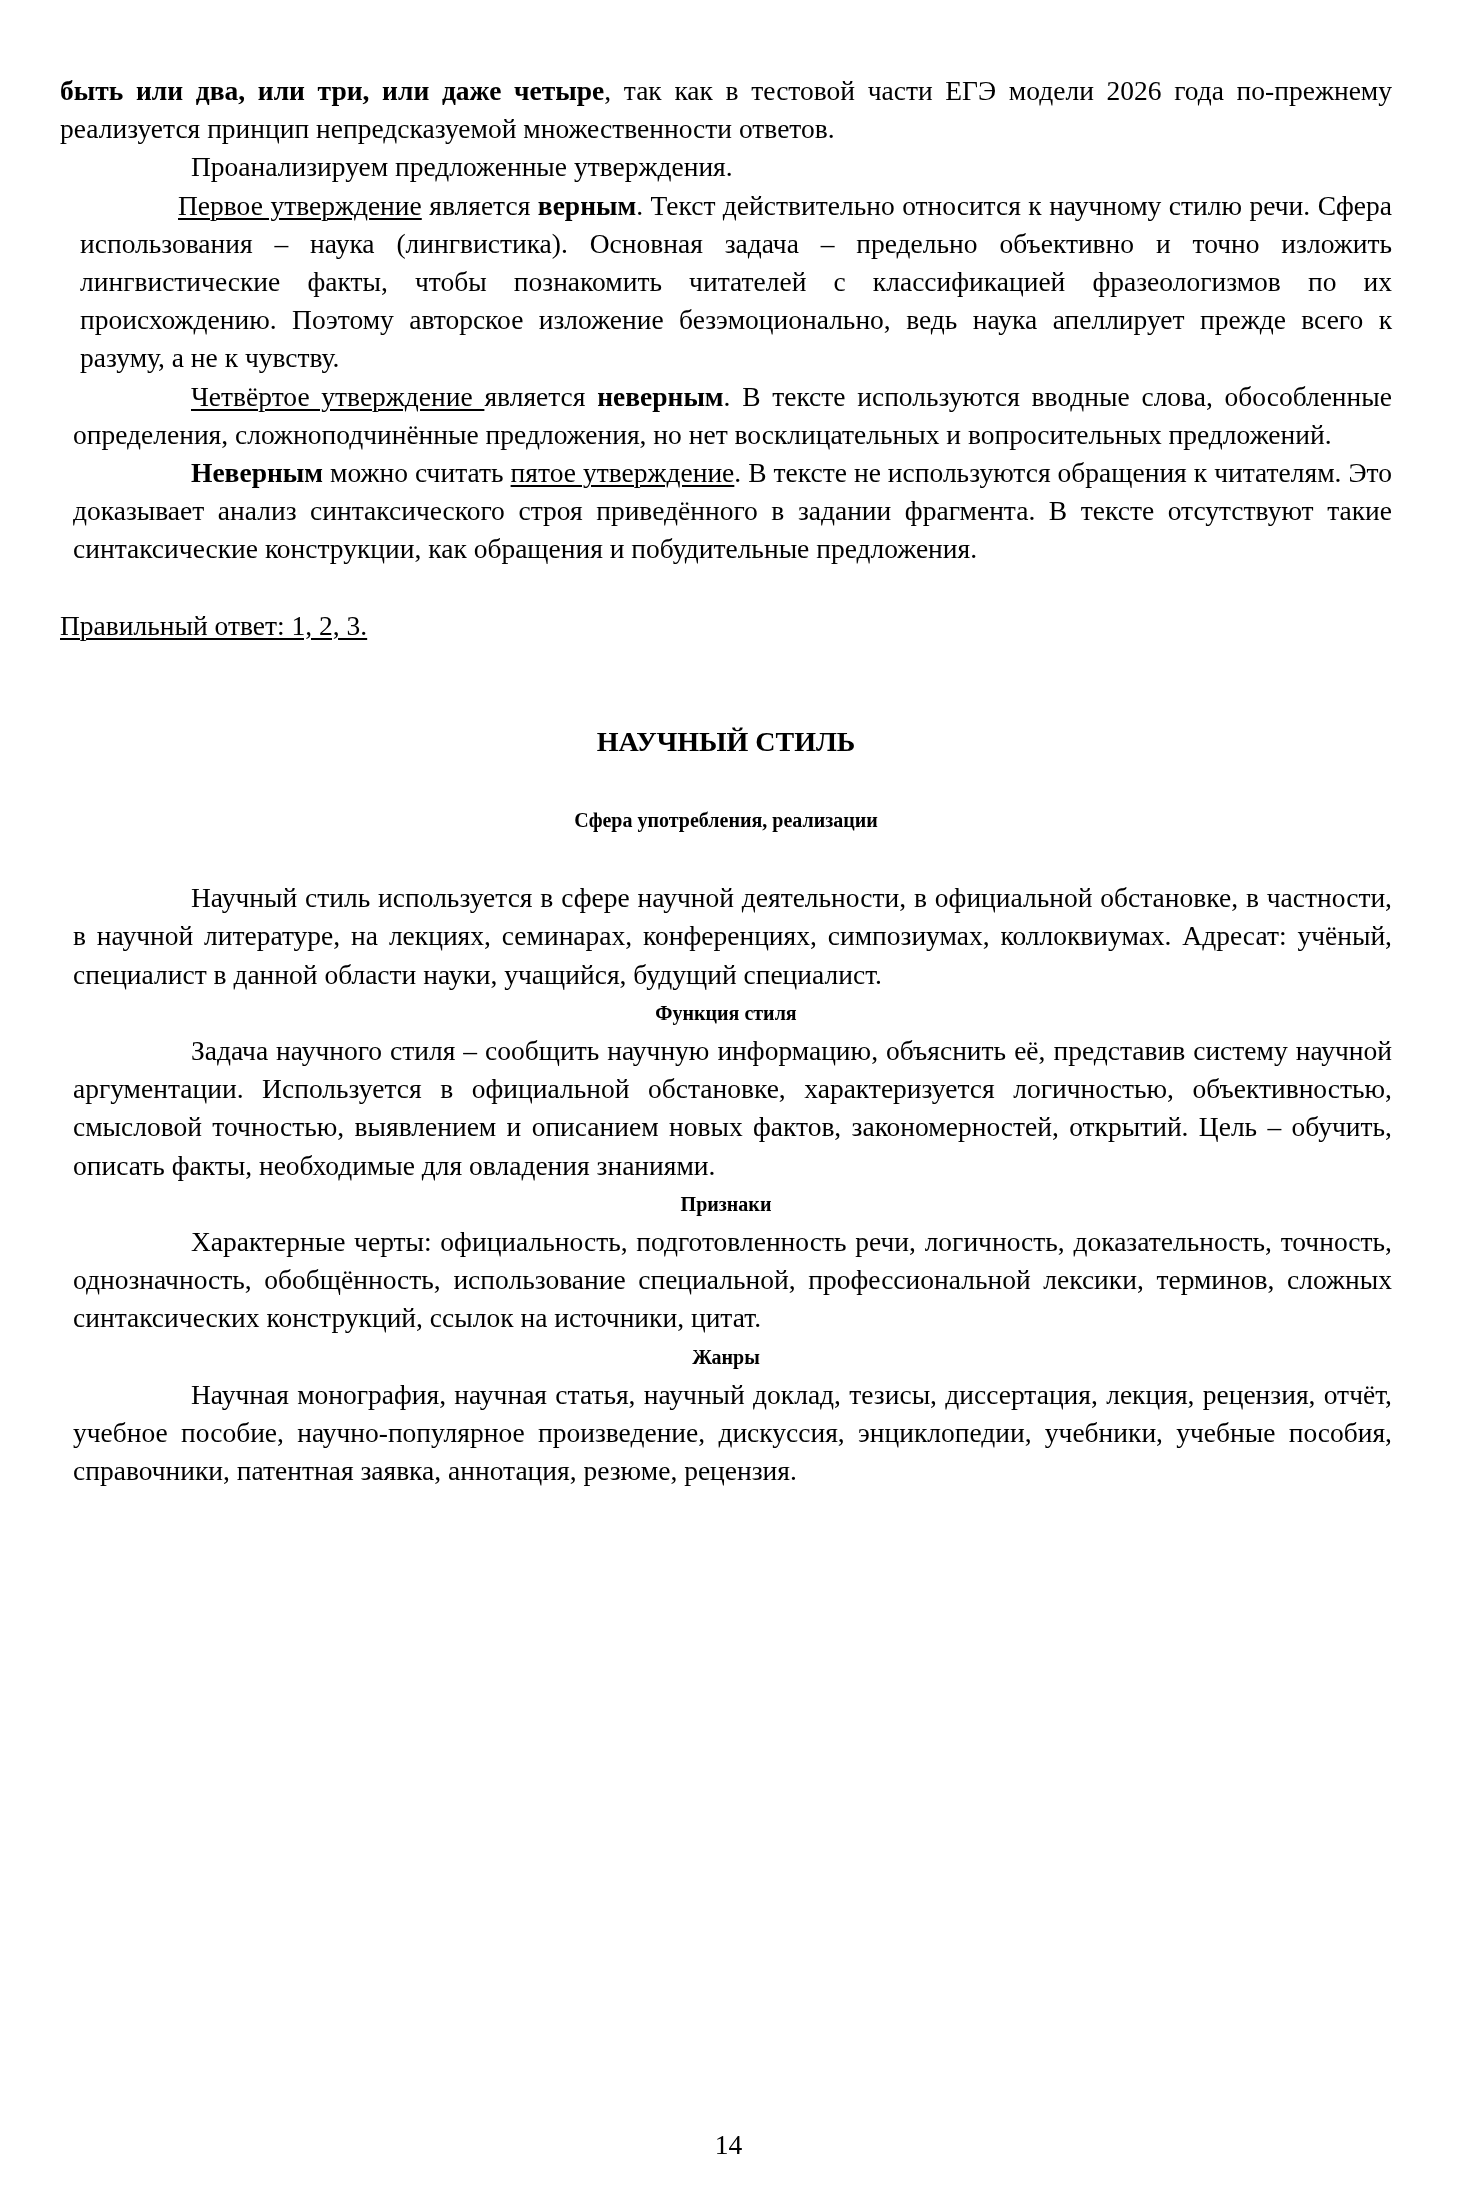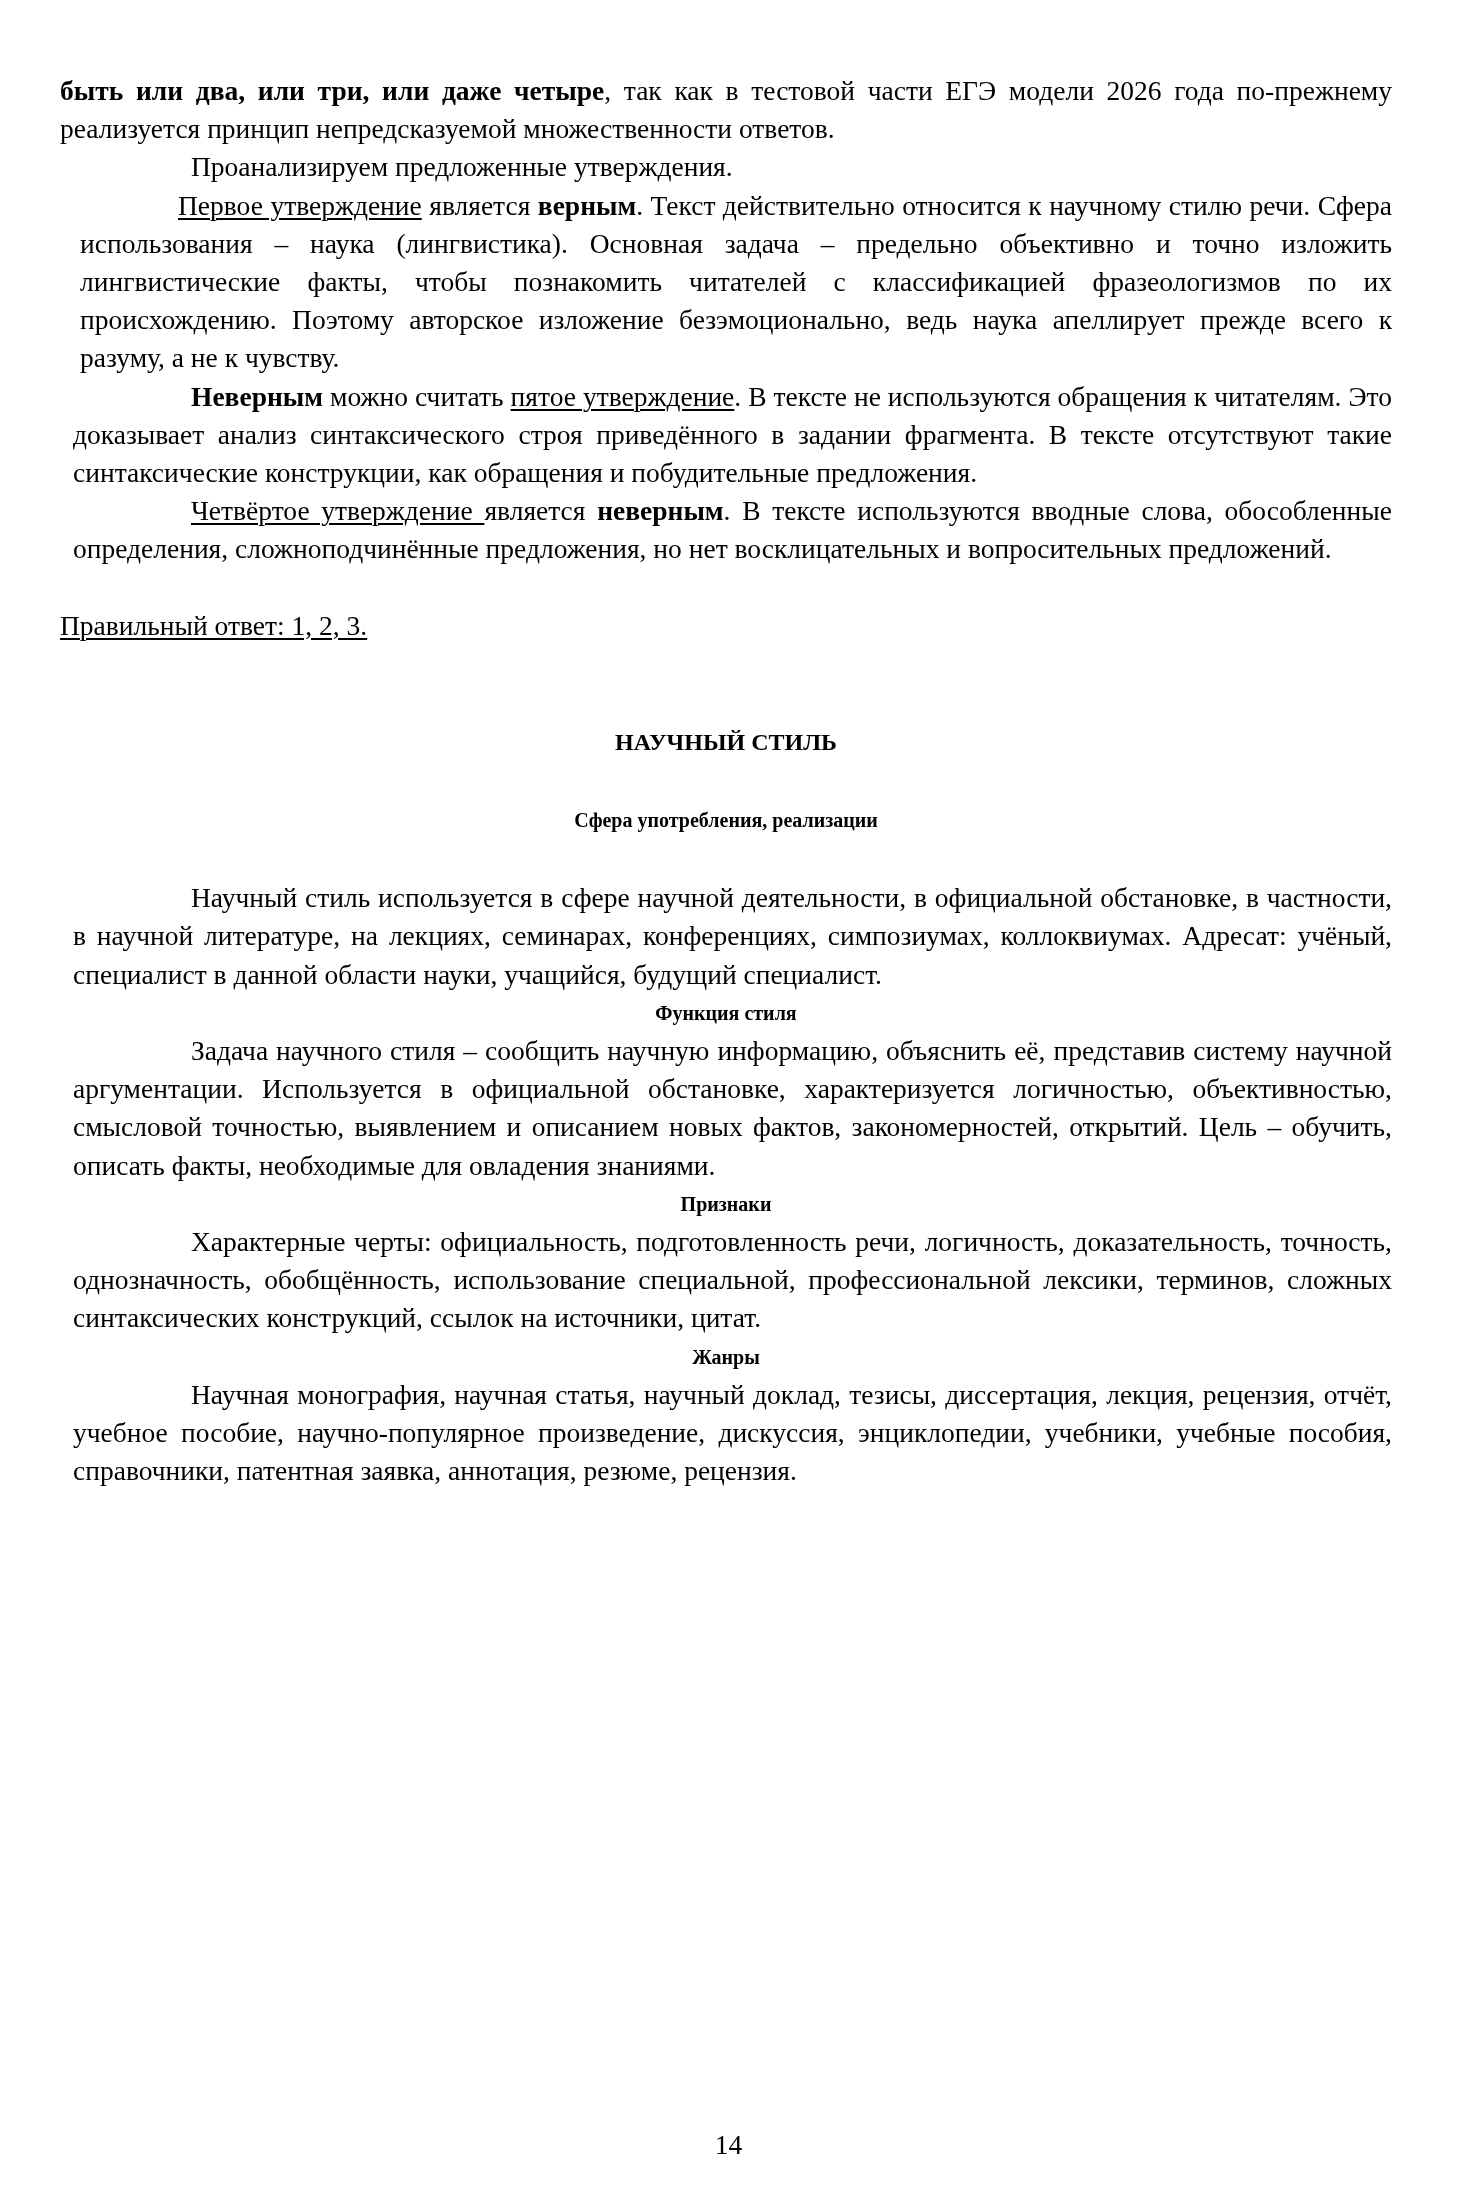--- a/index.html
+++ b/index.html
@@ -17,21 +17,21 @@
     top: 72px;
     width: 1332px;
     font-size: 27.5px;
     line-height: 38.2px;
   }
   p { margin: 0; text-align: justify; }
   .indent { text-indent: 118px; margin-left: 13px; }
   .shift { padding-left: 20px; text-indent: 98px; }
   .u { text-decoration: underline; text-underline-offset: 3px; text-decoration-thickness: 2px; }
   b { font-weight: bold; }
-  .h1 { text-align: center; font-weight: bold; font-size: 24px; }
+  .h1 { text-align: center; font-weight: bold; font-size: 28px; }
   .h2 { text-align: center; font-weight: bold; font-size: 20px; }
   .gap-sm { height: 38px; }
   .gap-md { height: 40px; }
   .page-number {
     position: absolute;
     left: 0; width: 1457px;
     top: 2097px;
     text-align: center;
     font-size: 27.5px;
     margin-top: 32px;
@@ -48,25 +48,25 @@
 
   <p class="indent">Проанализируем предложенные утверждения.</p>
 
   <p class="shift">
     <span class="u">Первое утверждение</span><span> является </span><b>верным</b><span>. Текст действительно относится к научному стилю речи. Сфера использования – наука (лингвистика). Основная задача – предельно объективно и точно изложить лингвистические факты, чтобы познакомить читателей с классификацией фразеологизмов по их происхождению. Поэтому авторское изложение безэмоционально, ведь наука апеллирует прежде всего к разуму, а не к чувству.</span>
   </p>
 
 
 
   <p class="indent">
-    <b>Неверным</b><span> можно считать </span><span class="u">пятое утверждение</span><span>. В тексте не используются обращения к читателям. Это доказывает анализ синтаксического строя приведённого в задании фрагмента. В тексте отсутствуют такие синтаксические конструкции, как обращения и побудительные предложения.</span>
+    <span class="u">Четвёртое утверждение </span><span>является </span><b>неверным</b><span>. В тексте используются вводные слова, обособленные определения, сложноподчинённые предложения, но нет  восклицательных и вопросительных предложений.</span>
   </p>
 
   <p class="indent">
-    <span class="u">Четвёртое утверждение </span><span>является </span><b>неверным</b><span>. В тексте используются вводные слова, обособленные определения, сложноподчинённые предложения, но нет  восклицательных и вопросительных предложений.</span>
+    <b>Неверным</b><span> можно считать </span><span class="u">пятое утверждение</span><span>. В тексте не используются обращения к читателям. Это доказывает анализ синтаксического строя приведённого в задании фрагмента. В тексте отсутствуют такие синтаксические конструкции, как обращения и побудительные предложения.</span>
   </p>
 
   <div class="gap-sm"></div>
 
   <p>
     <span class="u">Правильный ответ: 1, 2, 3.</span>
   </p>
 
   <div class="gap-sm"></div>
 

